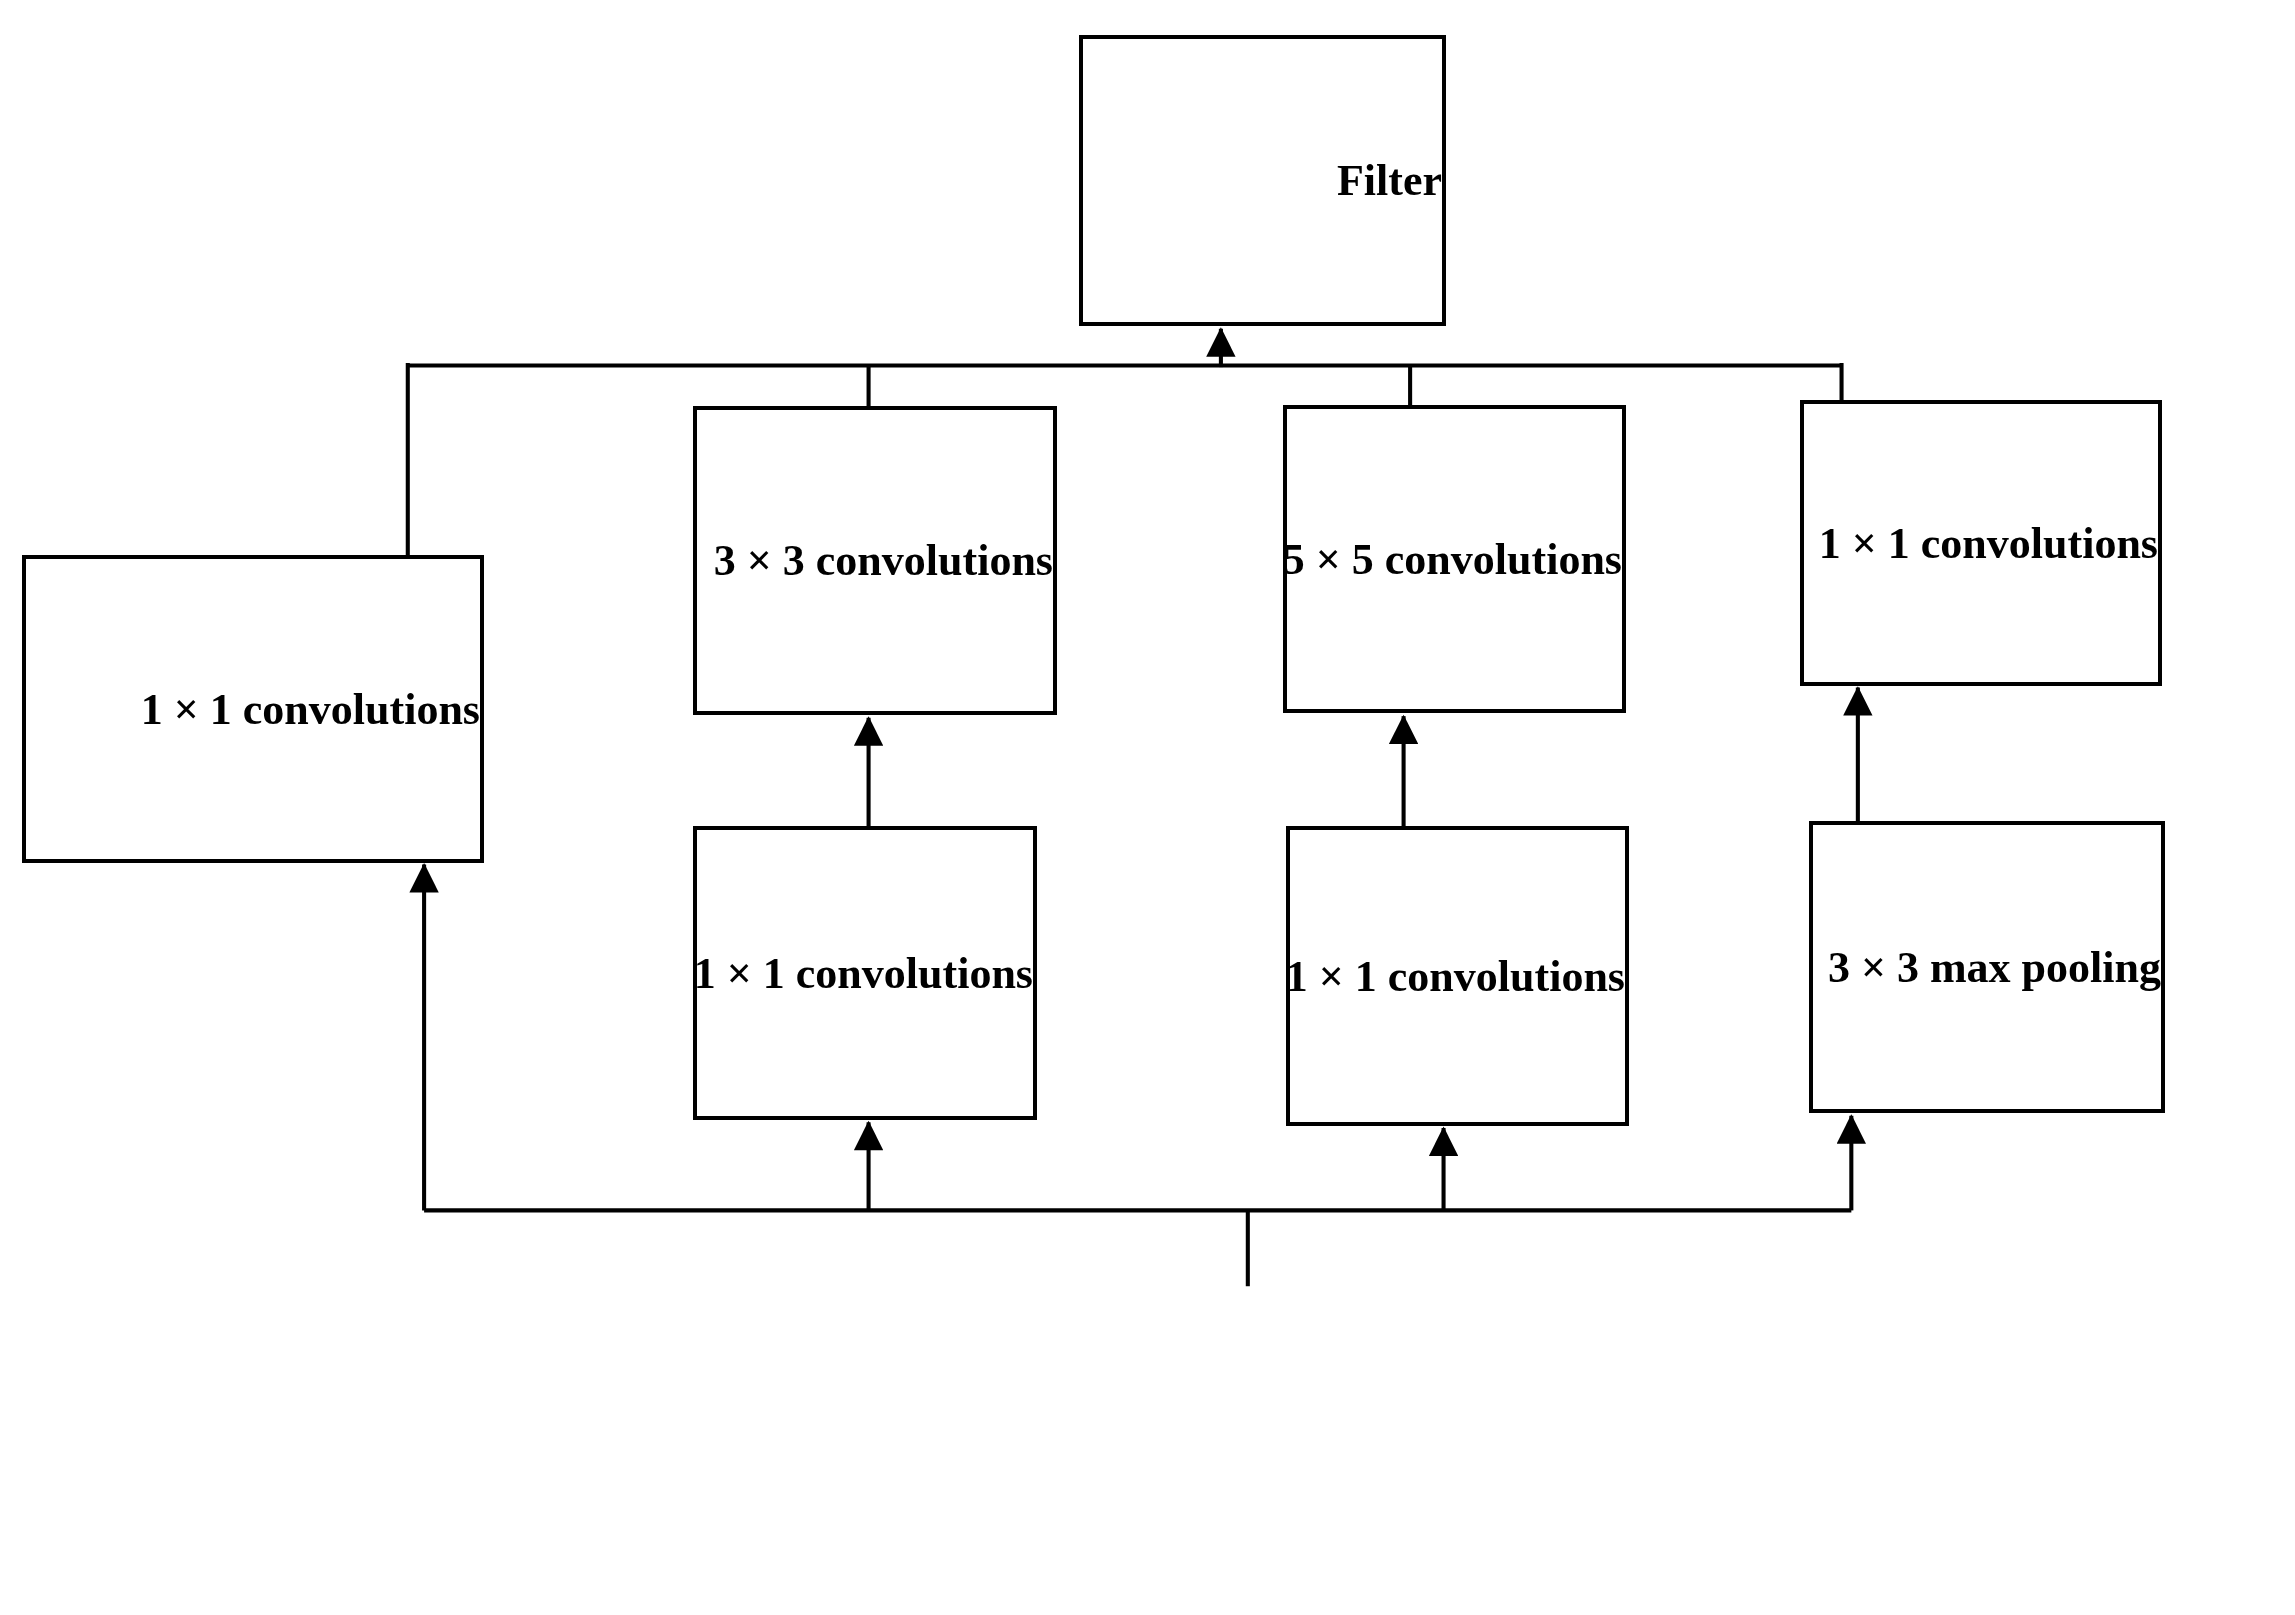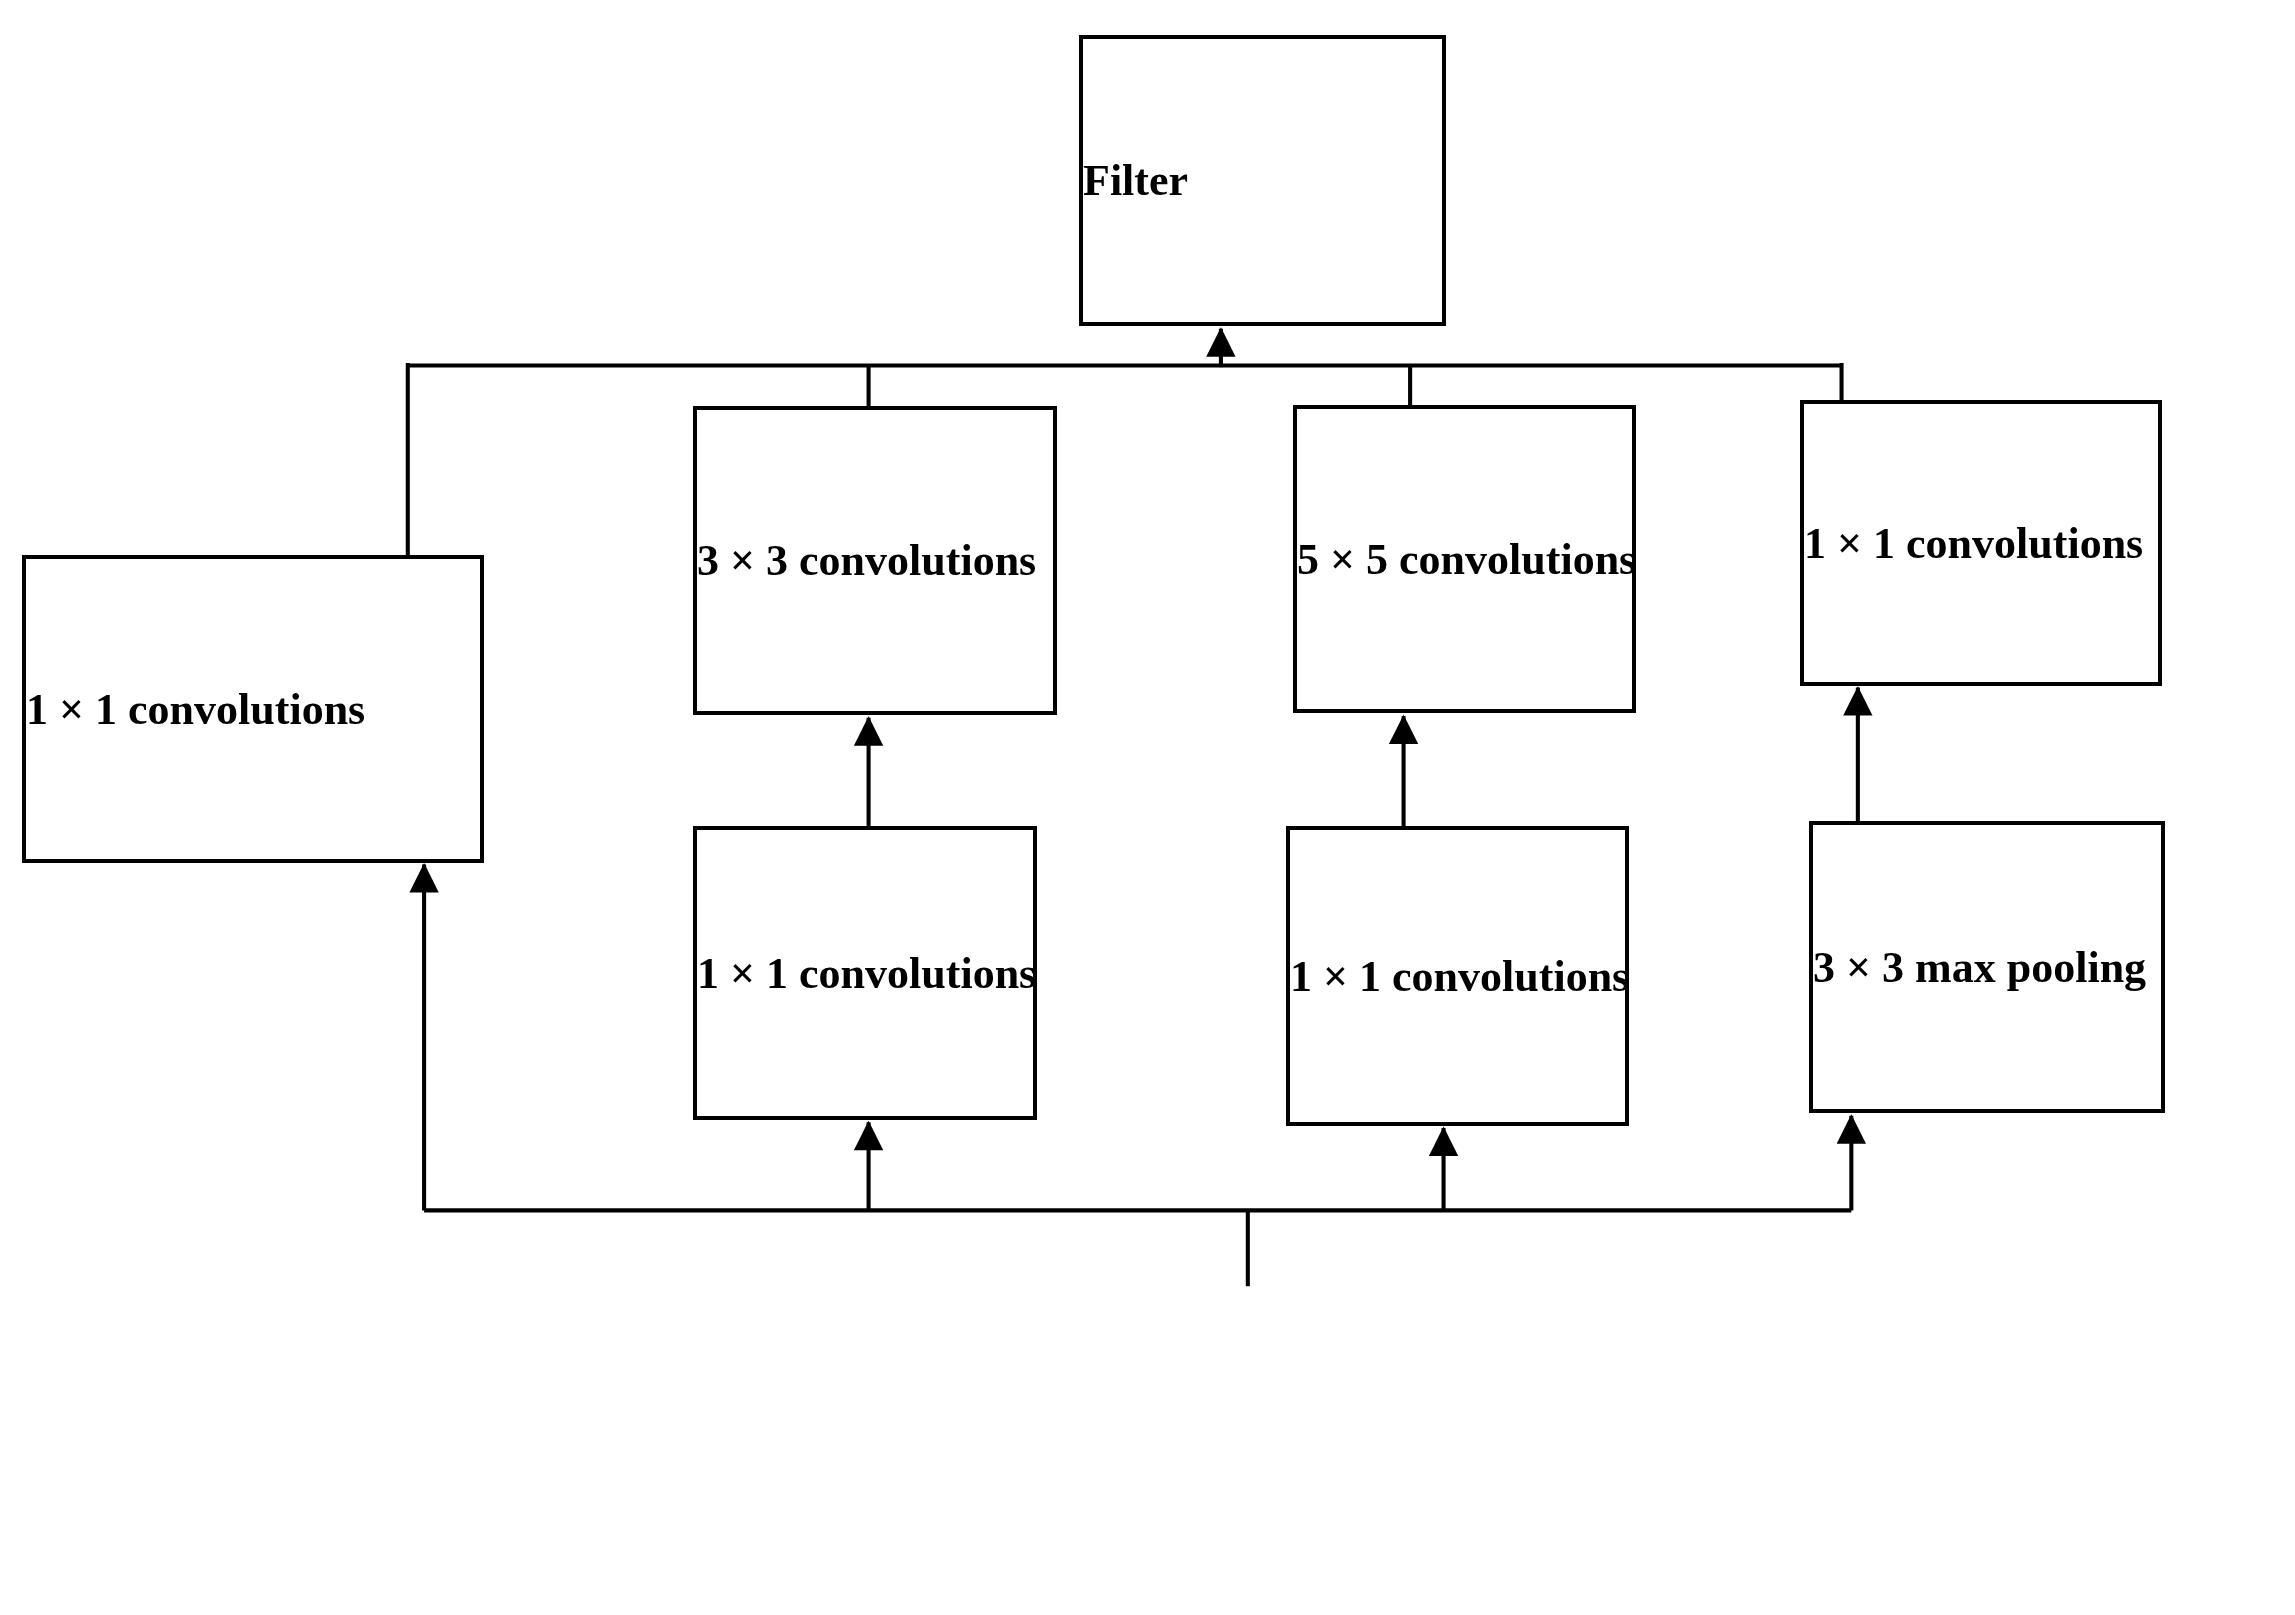--- a/index.html
+++ b/index.html
@@ -9,32 +9,32 @@
     position:relative;
     width:2295px; height:1615px;
     background:var(--bg);
     font-family:"Liberation Serif", serif;
   }
   .edges { position:absolute; left:0; top:0; width:2295px; height:1615px; }
   .node {
     position:absolute;
     border:4.1px solid var(--stroke);
     background:var(--bg);
-    display:flex; align-items:center; justify-content:flex-start;
+    display:flex; align-items:center; justify-content:flex-end;
     text-align:center;
     font-weight:bold; font-size:44px; color:var(--stroke);
     white-space:nowrap;
     z-index:2;
   }
   .node .stack { line-height:122px; white-space:nowrap; }
   
   .pos-filter-concat { left:1079px; top:35px;   width:367px; height:291px; }
   .pos-conv1-b1      { left:22px;   top:555px;  width:462px; height:308px; }
   .pos-conv3         { left:693px;  top:406px;  width:364px; height:309px; }
-  .pos-conv5         { left:1283px; top:405px;  width:343px; height:308px;margin-left:10px; }
+  .pos-conv5         { left:1283px; top:405px;  width:343px; height:308px; }
   .pos-conv1-b4      { left:1800px; top:400px;  width:362px; height:286px; }
   .pos-conv1-b2      { left:693px;  top:826px; width:344px; height:294px; }
   .pos-conv1-b3      { left:1286px; top:826px; width:343px; height:300px; }
   .pos-maxpool       { left:1809px; top:821px; width:356px; height:292px; }
   .pos-previous      { left:1112px; top:1285px; width:379px; height:308px; }
   .edge { stroke:var(--stroke); stroke-width:5; fill:none; }
   .arrowhead { fill:var(--stroke); }
 </style>
 </head>
 <body>

